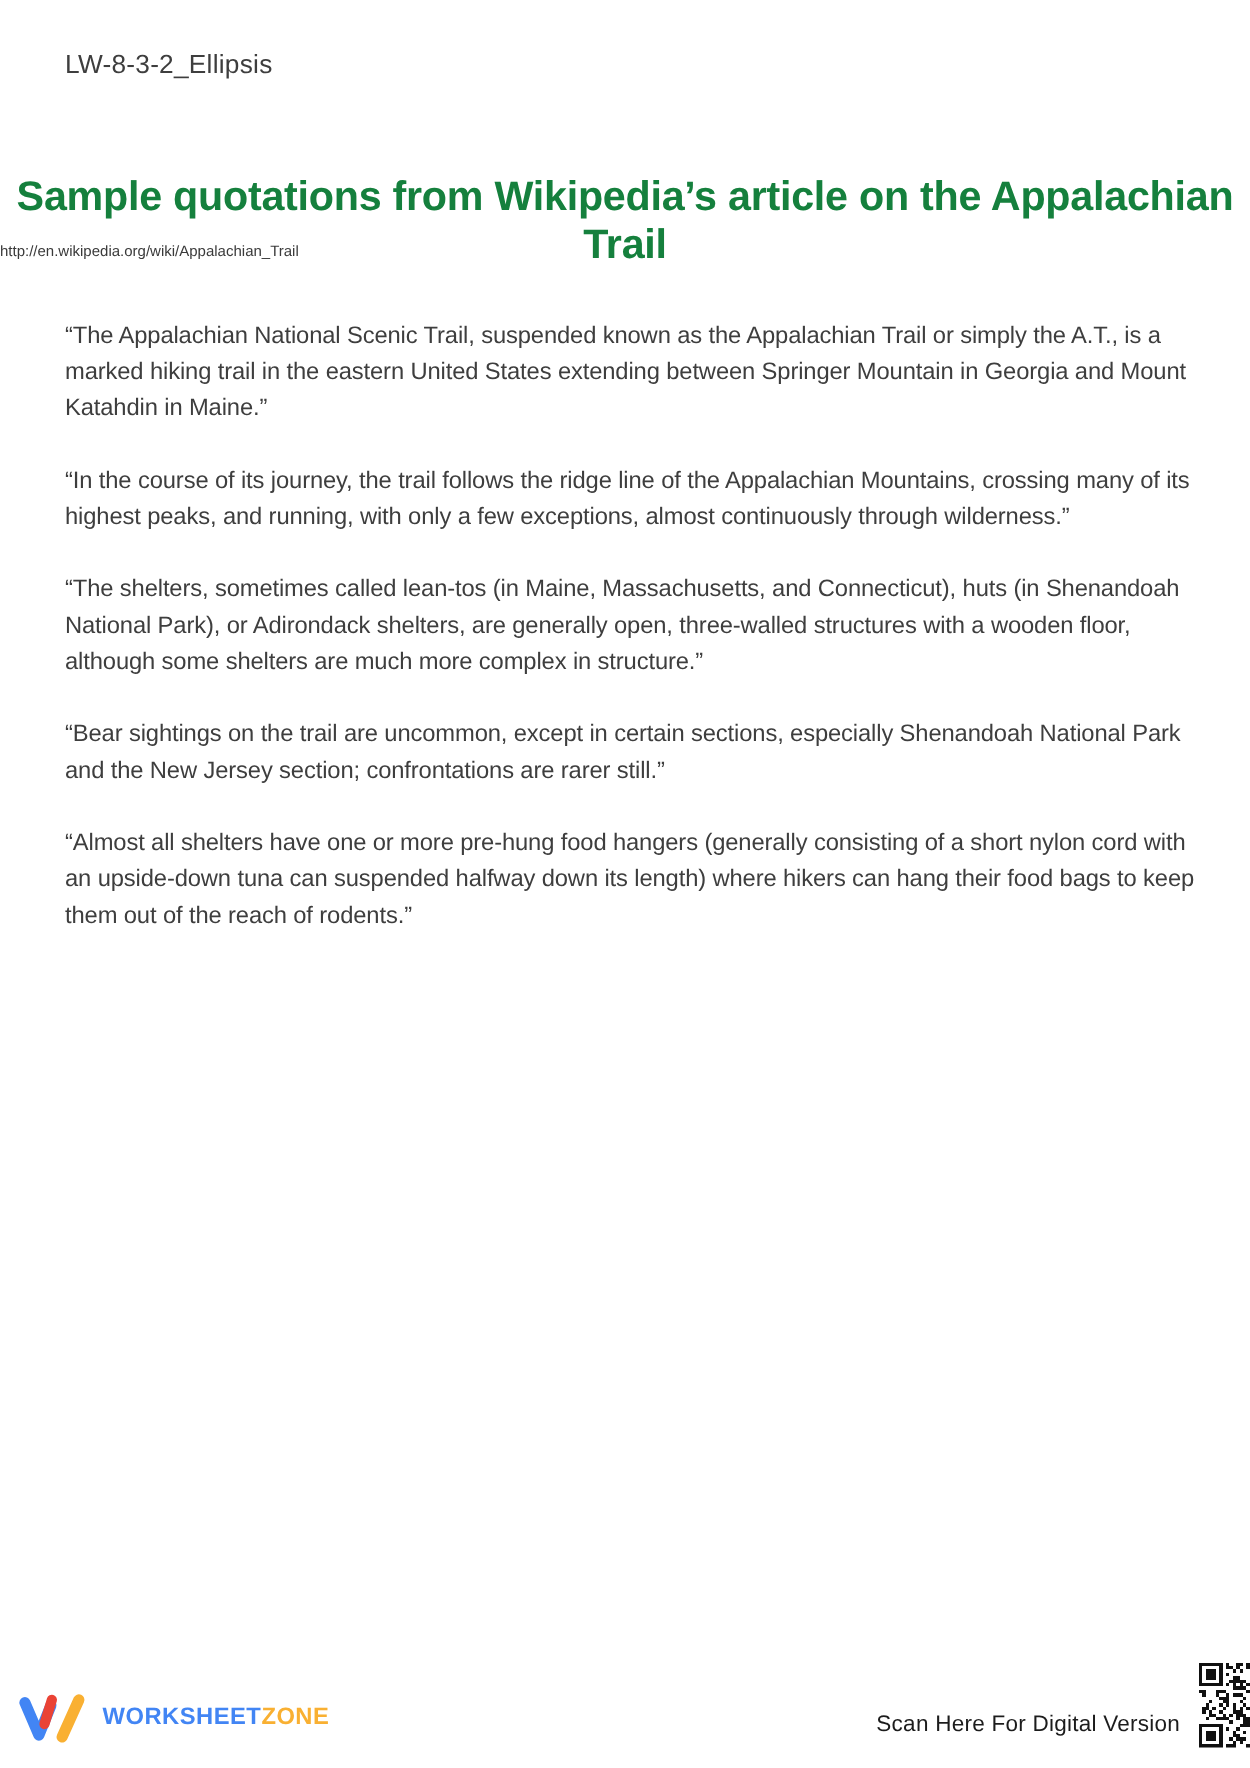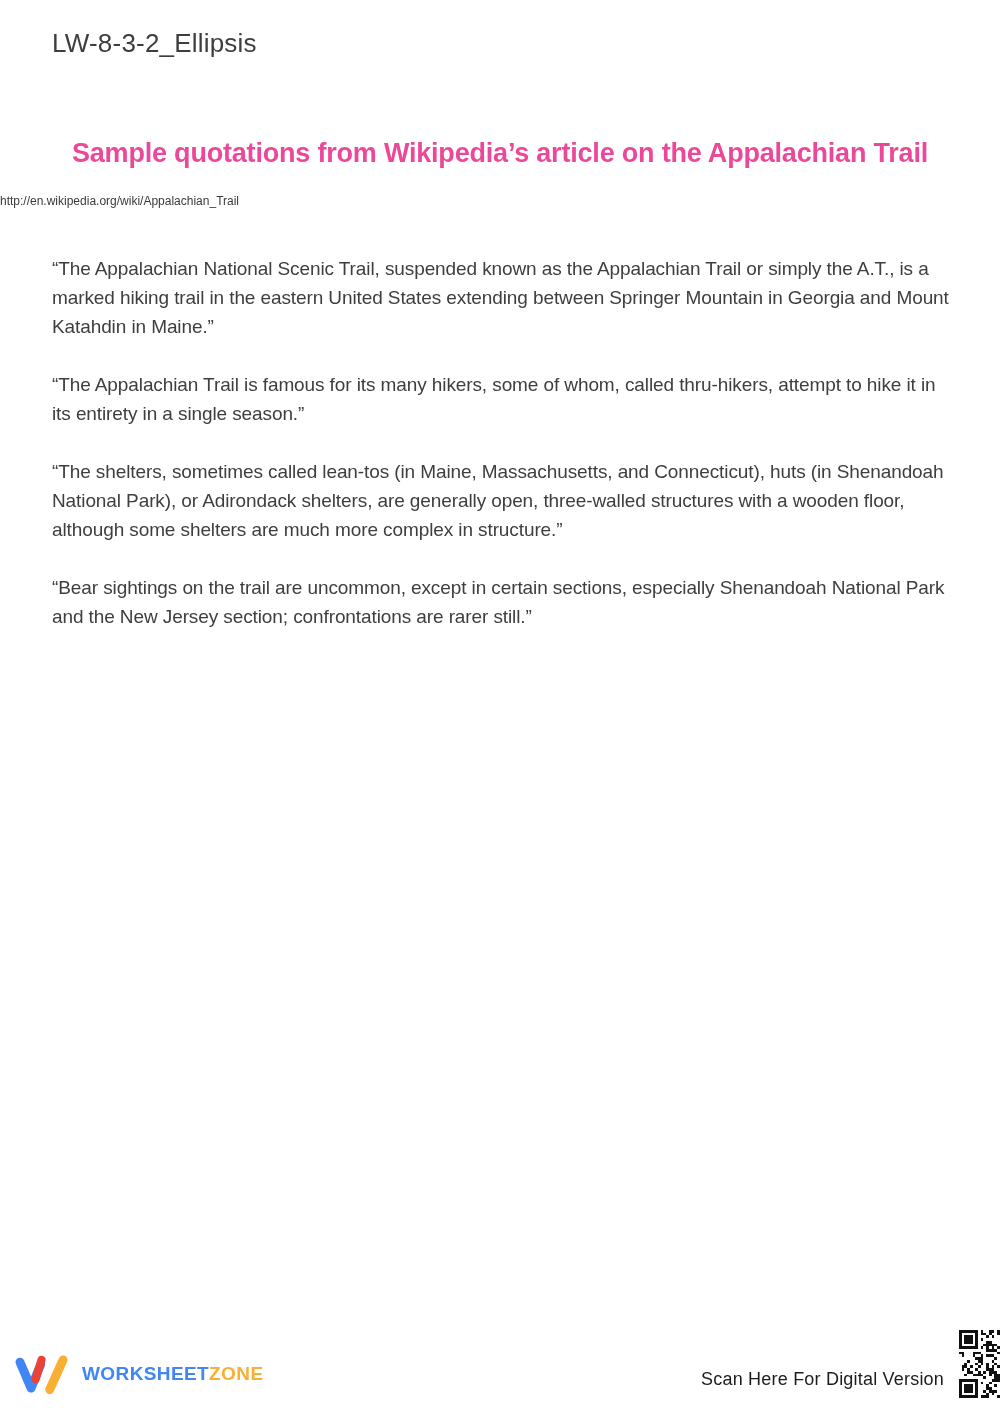--- a/index.html
+++ b/index.html
@@ -11,35 +11,35 @@
   .page {
     position: relative;
     width: 1000px;
     height: 1414px;
     background: #ffffff;
     overflow: hidden;
   }
   .doc-code {
     position: absolute;
     left: 52px;
-    top: 28px;
-    font-size: 26px;
+    top: 40px;
+    font-size: 21px;
     color: #3e3e3e;
     letter-spacing: 0.2px;
   }
   .page-title {
     position: absolute;
     top: 138px;
     left: 0;
     width: 100%;
     margin: 0;
     text-align: center;
-    font-size: 27px;
+    font-size: 33px;
     font-weight: bold;
-    color: #ec4899;
+    color: #15803d;
     letter-spacing: -0.2px;
   }
   .source-url {
     position: absolute;
     top: 194px;
     left: 0;
     width: 100%;
     text-align: left;
     font-size: 12px;
     color: #3a3a3a;
@@ -112,23 +112,24 @@
 <div class="page">
 
   <div class="doc-code">LW-8-3-2_Ellipsis</div>
 
   <h1 class="page-title">Sample quotations from Wikipedia’s article on the Appalachian Trail</h1>
 
   <div class="source-url">http://en.wikipedia.org/wiki/Appalachian_Trail</div>
 
   <div class="quotes">
     <p>“The Appalachian National Scenic Trail, suspended known as the Appalachian Trail or simply the A.T., is a marked hiking trail in the eastern United States extending between Springer Mountain in Georgia and Mount Katahdin in Maine.”</p>
-    <p>“The Appalachian Trail is famous for its many hikers, some of whom, called thru-hikers, attempt to hike it in its entirety in a single season.”</p>
+    <p>“In the course of its journey, the trail follows the ridge line of the Appalachian Mountains, crossing many of its highest peaks, and running, with only a few exceptions, almost continuously through wilderness.”</p>
     <p>“The shelters, sometimes called lean-tos (in Maine, Massachusetts, and Connecticut), huts (in Shenandoah National Park), or Adirondack shelters, are generally open, three-walled structures with a wooden floor, although some shelters are much more complex in structure.”</p>
     <p>“Bear sightings on the trail are uncommon, except in certain sections, especially Shenandoah National Park and the New Jersey section; confrontations are rarer still.”</p>
+    <p>“Almost all shelters have one or more pre-hung food hangers (generally consisting of a short nylon cord with an upside-down tuna can suspended halfway down its length) where hikers can hang their food bags to keep them out of the reach of rodents.”</p>
   </div>
 
   <div class="footer">
 
     <div class="brand">
       <svg class="brand-mark" viewBox="0 0 78 58" fill="none" stroke-linecap="round" stroke-linejoin="round">
         <path class="stroke-blue" d="M8 13 L23 48 L36 16" stroke-width="12"></path>
         <path class="stroke-red" d="M37 10 L29 36" stroke-width="11"></path>
         <path class="stroke-yellow" d="M66 10 L48 50" stroke-width="12"></path>
       </svg>

